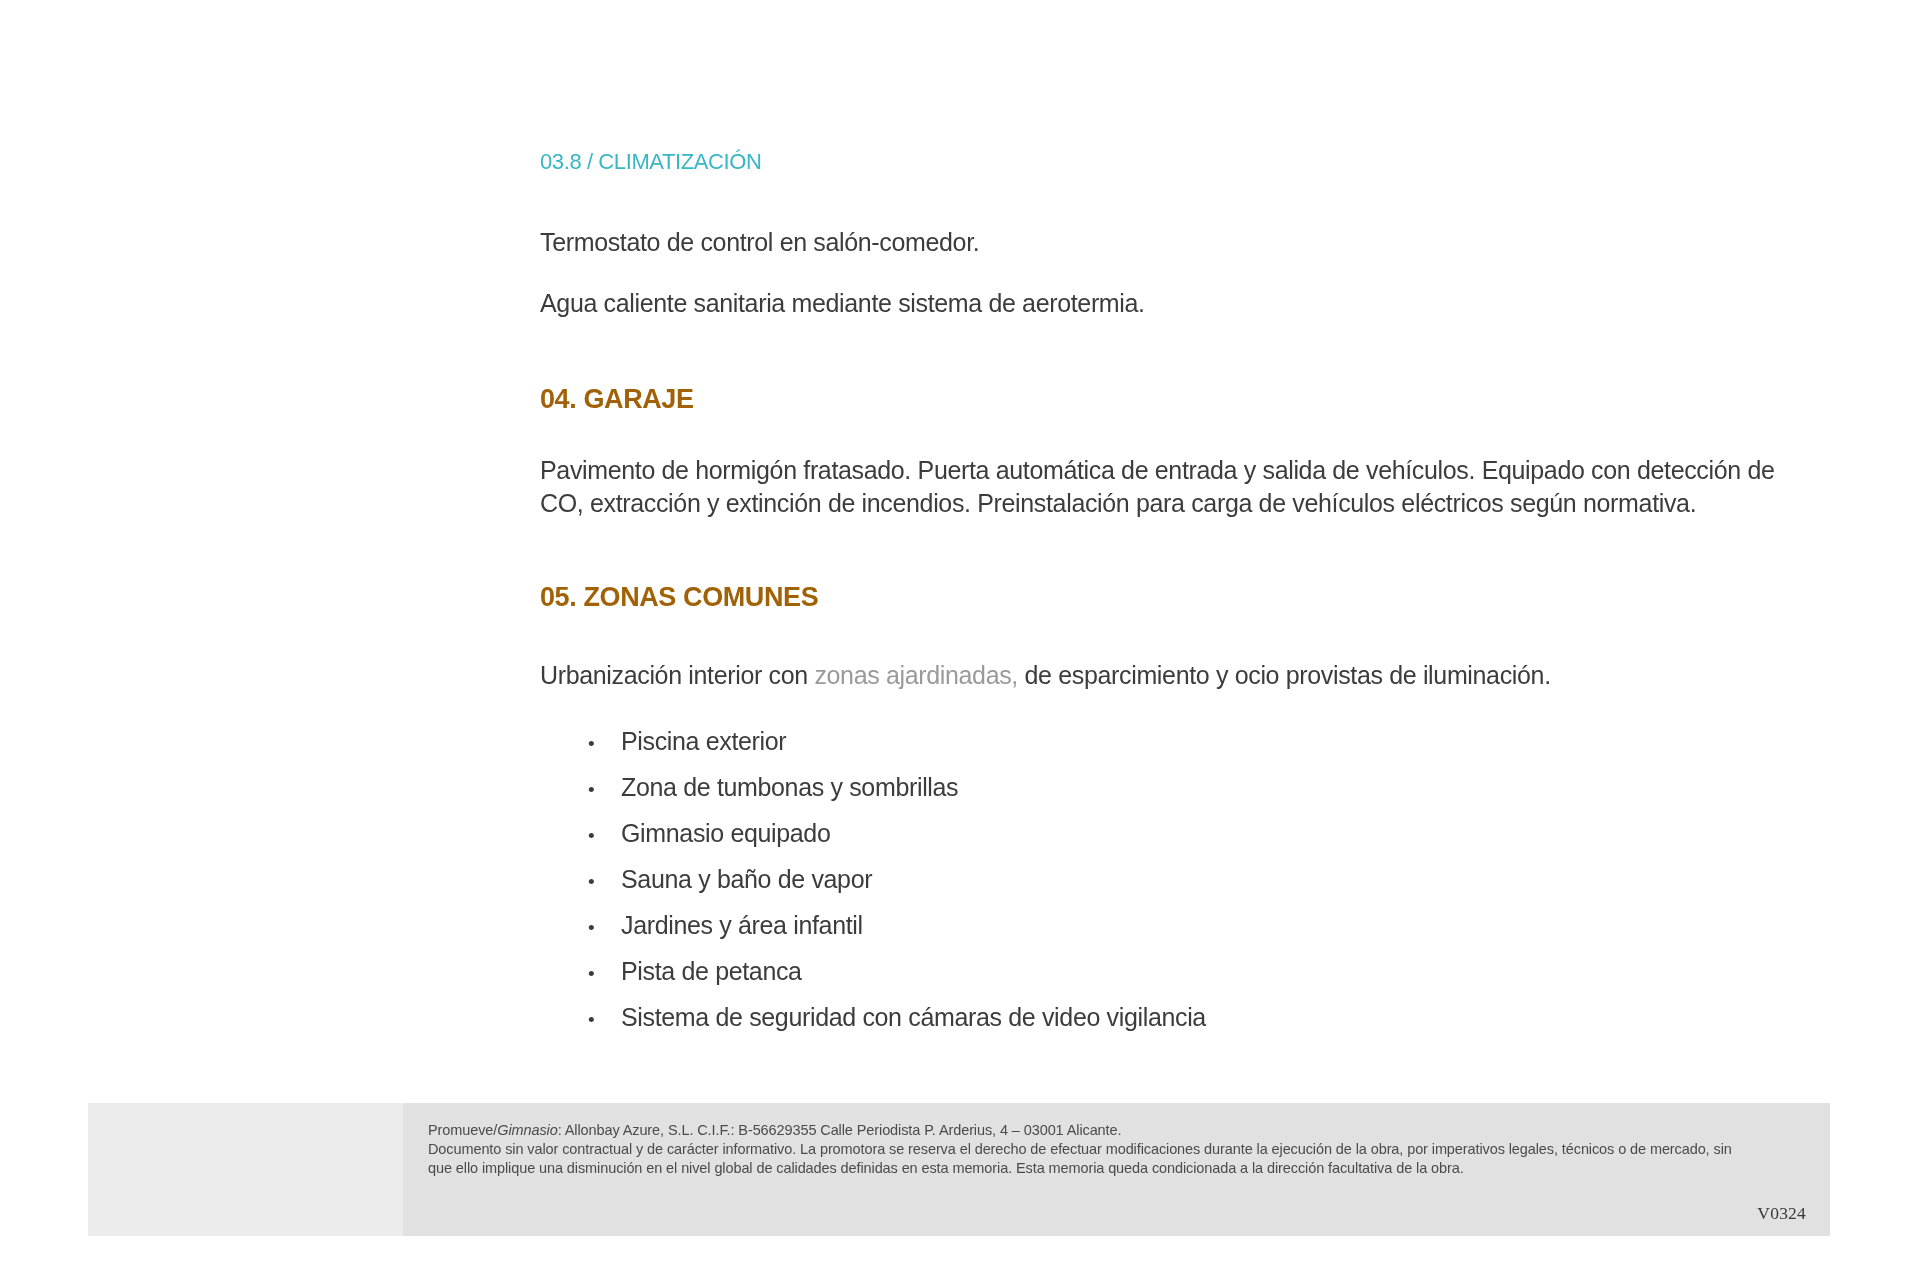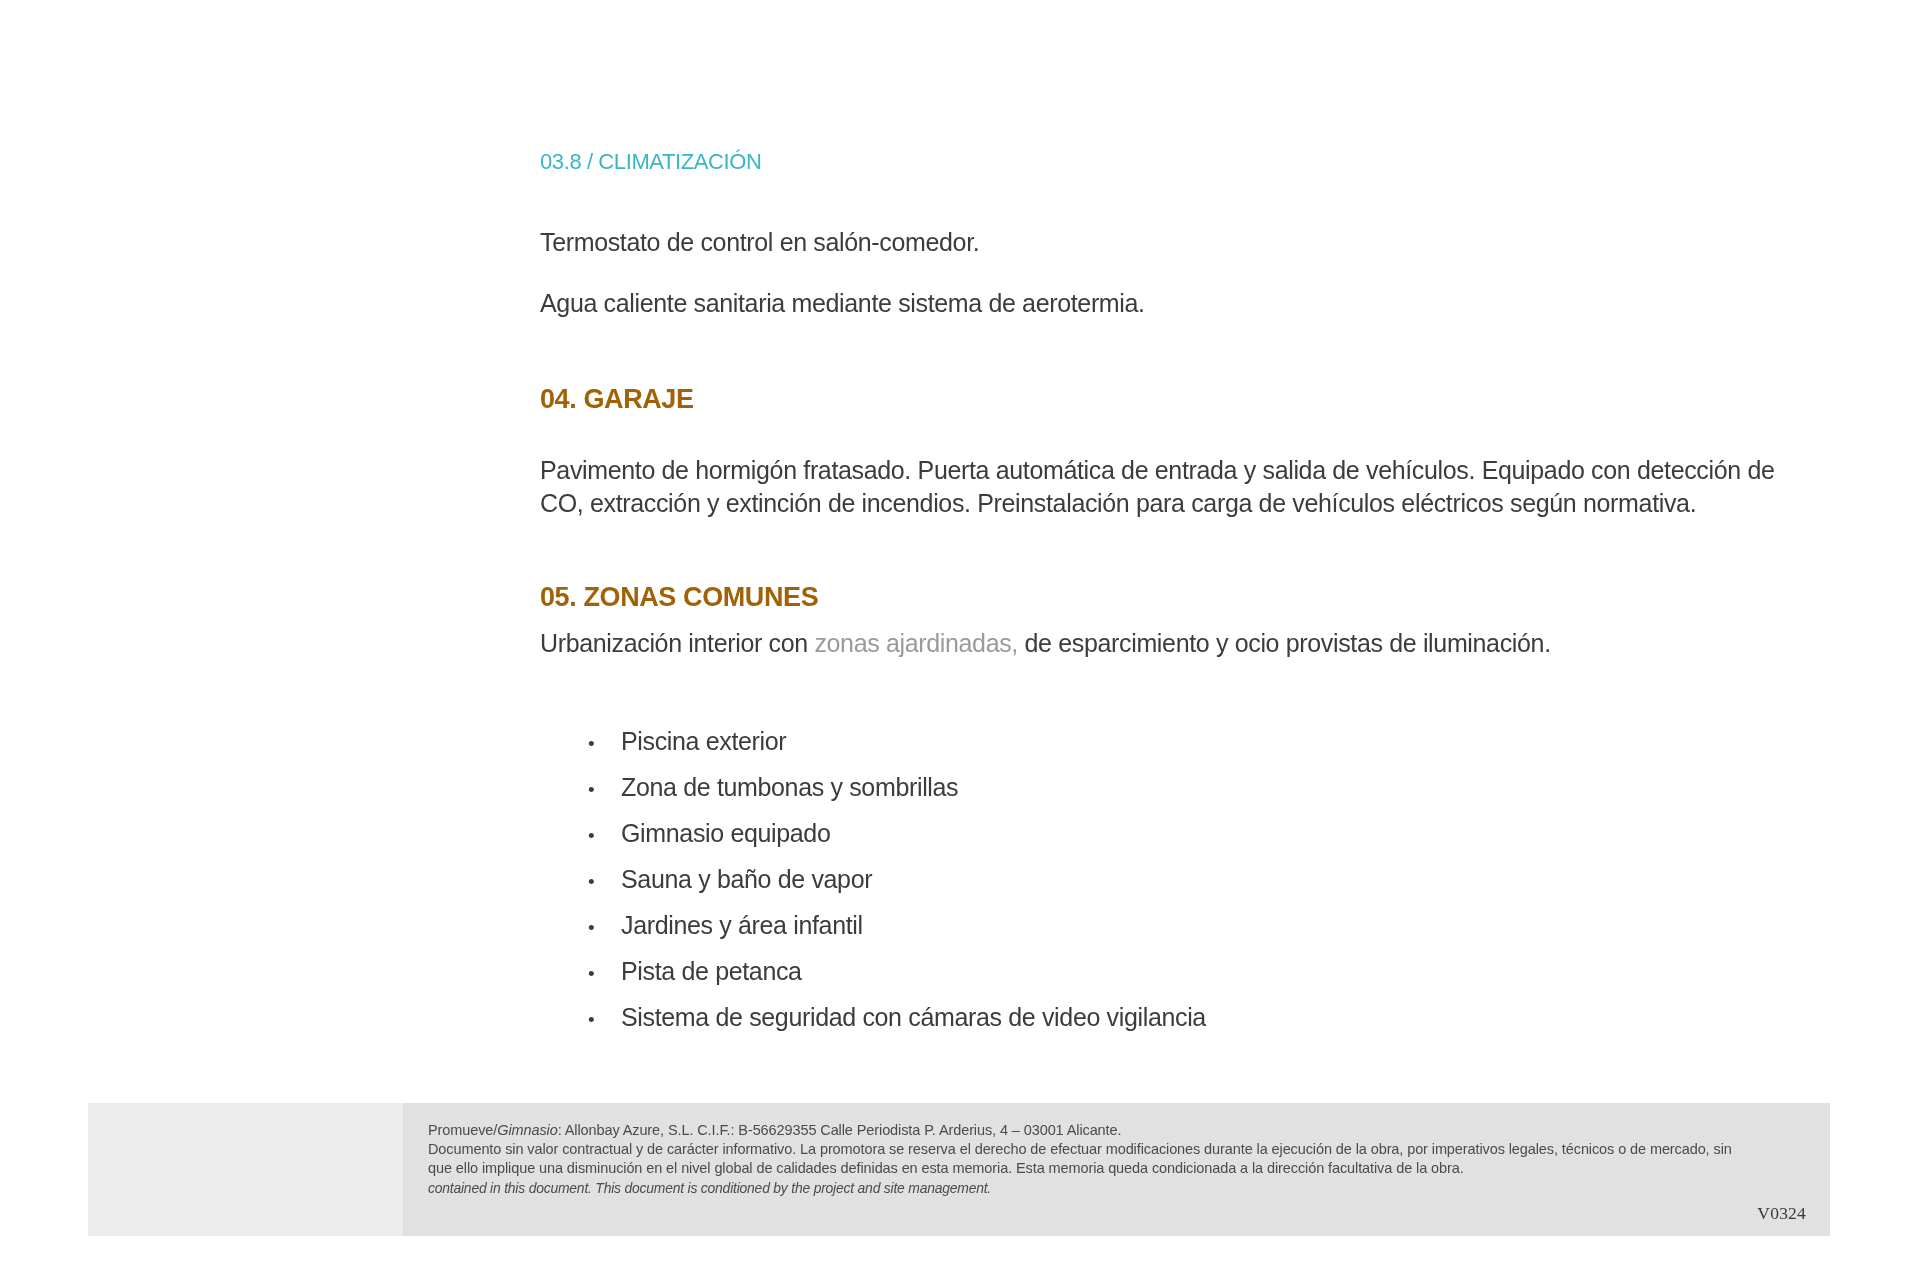--- a/index.html
+++ b/index.html
@@ -50,21 +50,21 @@
 
   <div class="h-light" style="top:146px">03.8 / CLIMATIZACIÓN</div>
   <div class="body-line" style="top:227px">Termostato de control en salón-comedor.</div>
   <div class="body-line" style="top:288px">Agua caliente sanitaria mediante sistema de aerotermia.</div>
 
   <div class="h-bold" style="top:383px">04. GARAJE</div>
   <div class="body-line" style="top:488px">CO, extracción y extinción de incendios. Preinstalación para carga de vehículos eléctricos según normativa.</div>
   <div class="body-line" style="top:455px">Pavimento de hormigón fratasado. Puerta automática de entrada y salida de vehículos. Equipado con detección de</div>
 
   <div class="h-bold" style="top:581px">05. ZONAS COMUNES</div>
-  <div class="body-line" style="top:628px"><span>Urbanización interior con </span><span class="faded-words">zonas ajardinadas,</span><span> de esparcimiento y ocio provistas de iluminación.</span></div>
+  <div class="body-line" style="top:660px"><span>Urbanización interior con </span><span class="faded-words">zonas ajardinadas,</span><span> de esparcimiento y ocio provistas de iluminación.</span></div>
 
   <div class="bullet-item" style="top:726px">
       <span class="bullet-dot">•</span>
       <span>Piscina exterior</span>
     </div>
   <div class="bullet-item" style="top:772px">
       <span class="bullet-dot">•</span>
       <span>Zona de tumbonas y sombrillas</span>
     </div>
   <div class="bullet-item" style="top:818px">
@@ -87,17 +87,16 @@
       <span class="bullet-dot">•</span>
       <span>Sistema de seguridad con cámaras de video vigilancia</span>
     </div>
 
   <div class="footer-accent"></div>
   <div class="footer-legal"></div>
   <div class="f-lines">
     <div class="f-line"><span>Promueve/</span><span class="f-italic">Gimnasio</span><span>: Allonbay Azure, S.L. C.I.F.: B-56629355 Calle Periodista P. Arderius, 4 – 03001 Alicante.</span></div>
     <div class="f-line">Documento sin valor contractual y de carácter informativo. La promotora se reserva el derecho de efectuar modificaciones durante la ejecución de la obra, por imperativos legales, técnicos o de mercado, sin</div>
     <div class="f-line">que ello implique una disminución en el nivel global de calidades definidas en esta memoria. Esta memoria queda condicionada a la dirección facultativa de la obra.</div>
-    <div class="f-line f-line-en">contained in this document. This document is conditioned by the project and site management.</div>
   </div>
   <div class="version">V0324</div>
 
 </div>
 
 </body></html>

